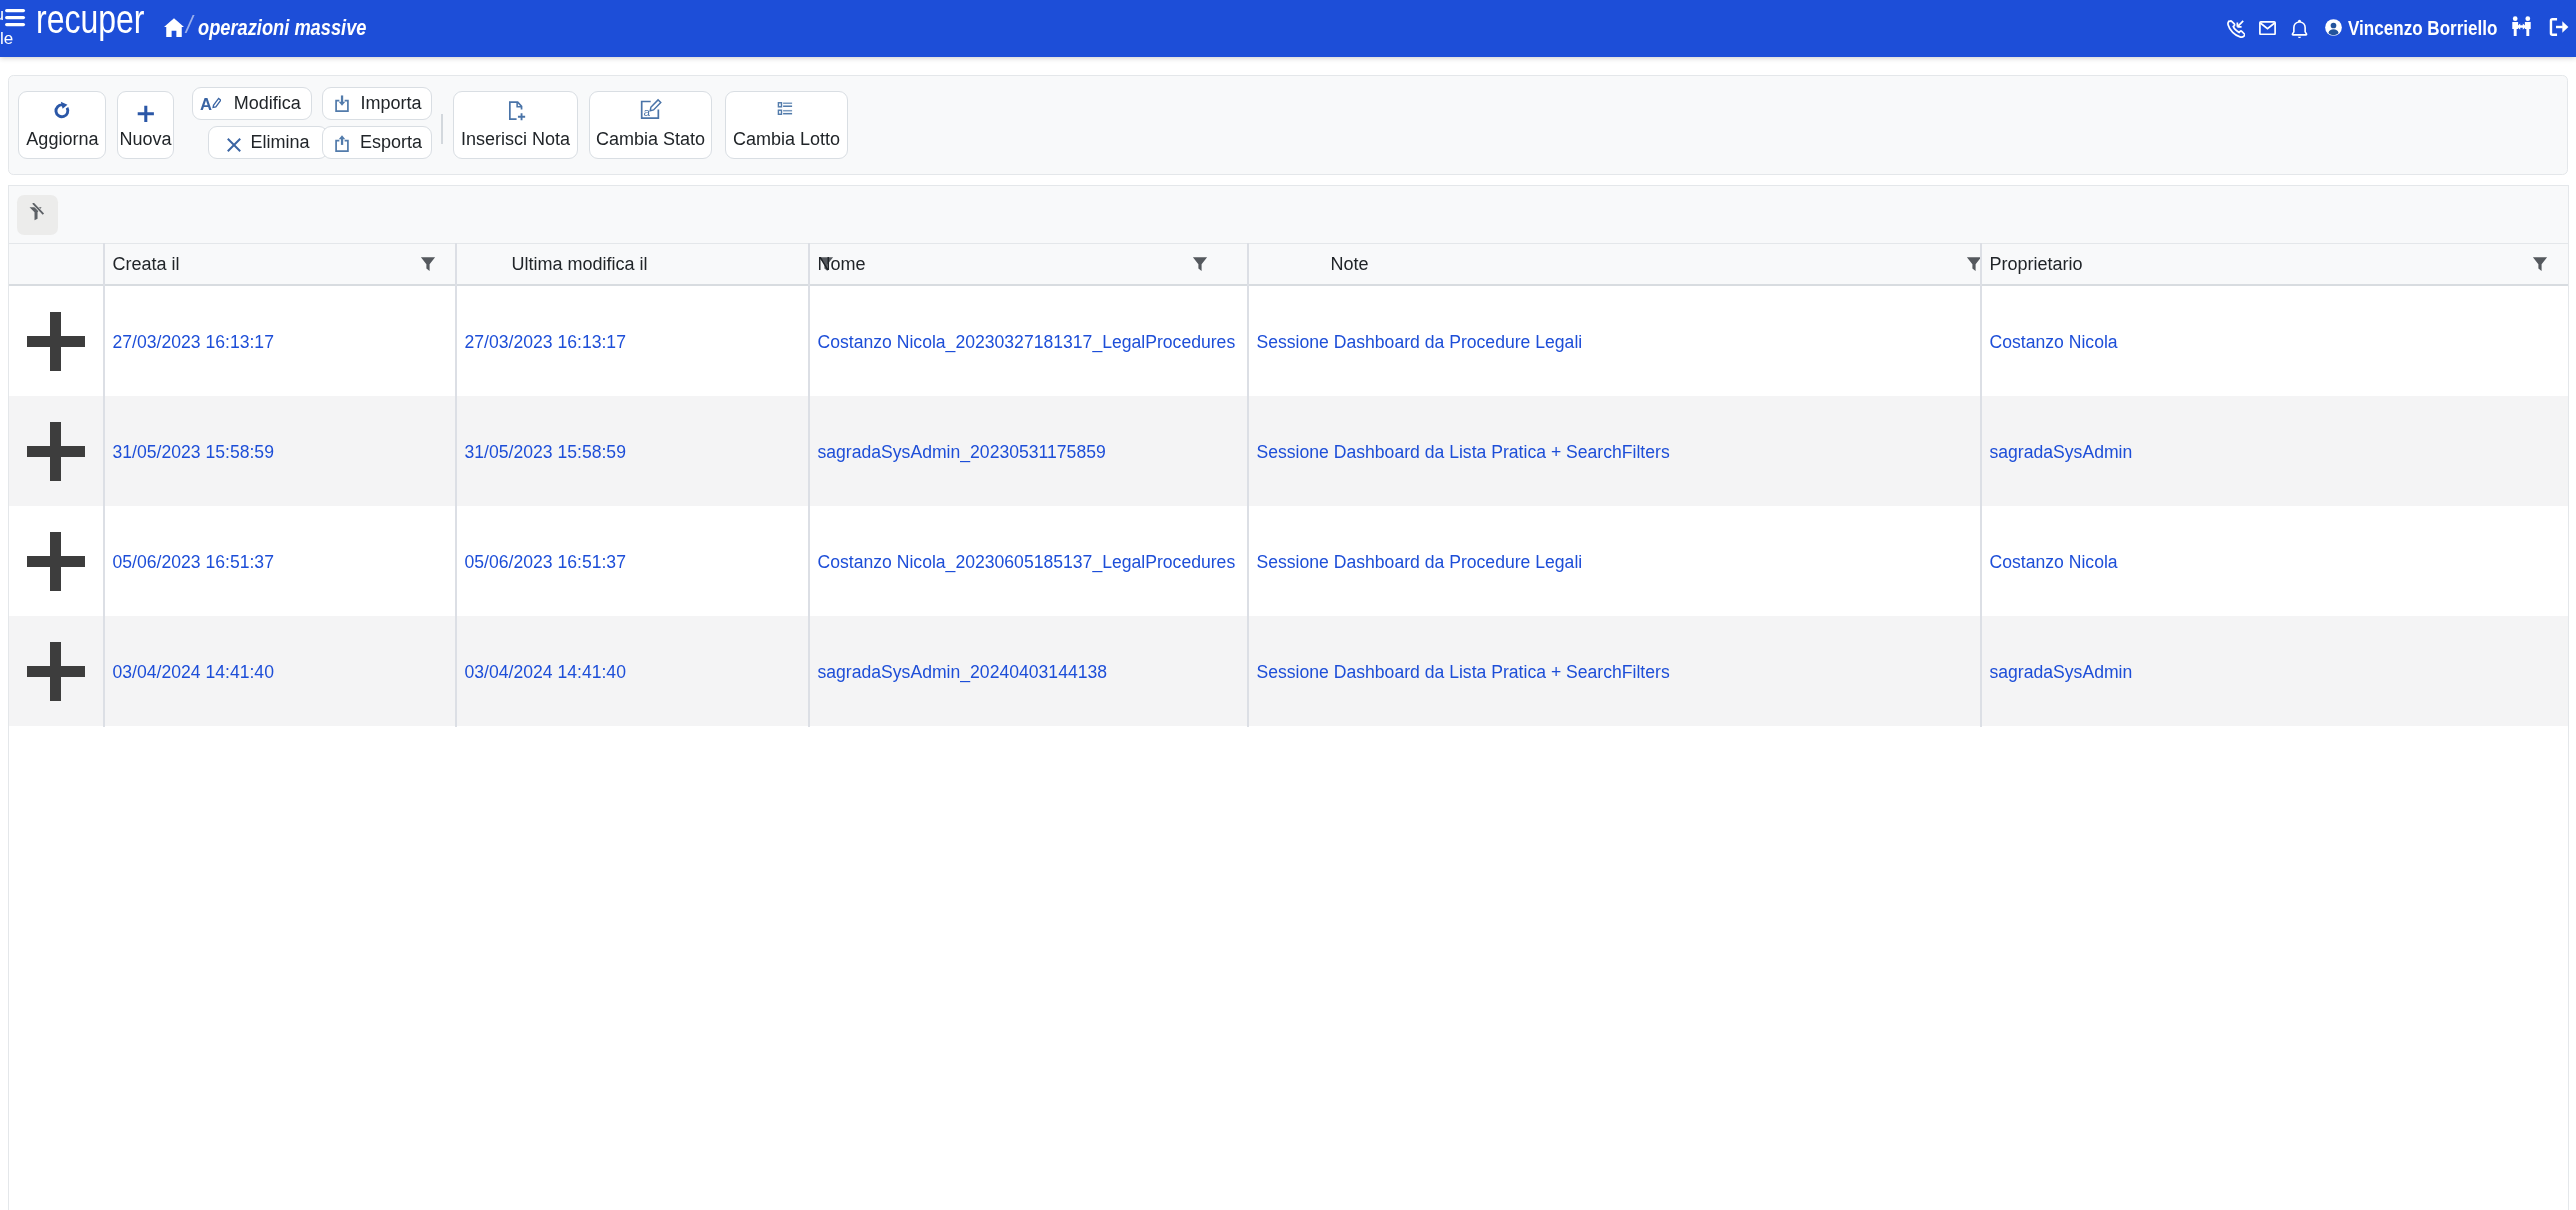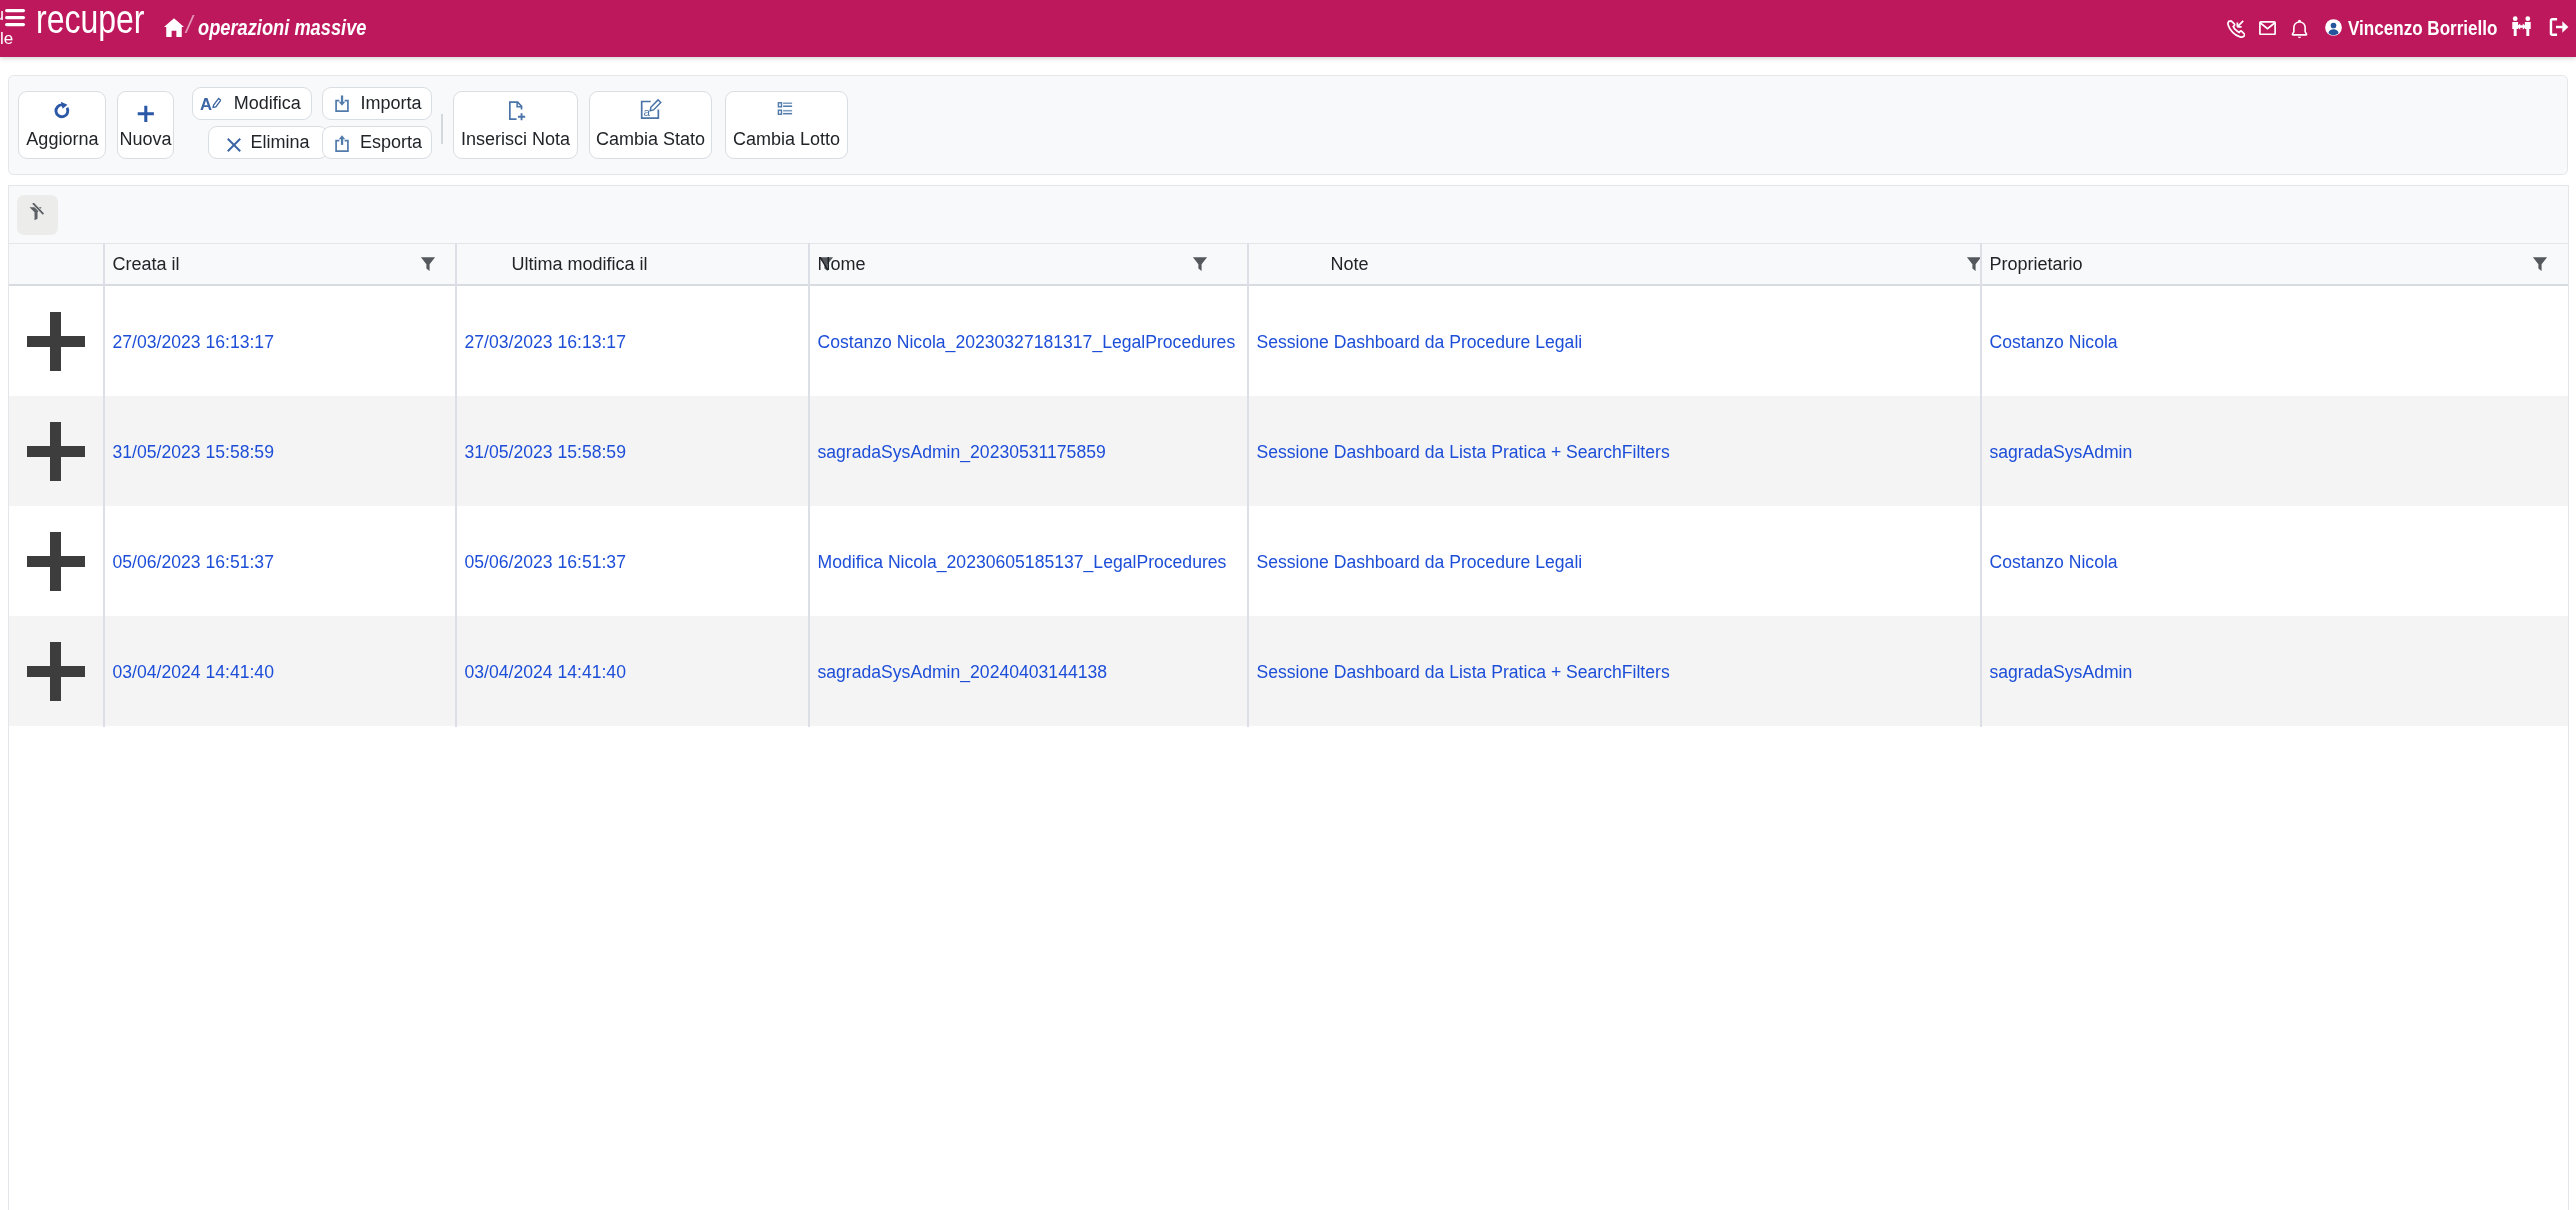--- a/index.html
+++ b/index.html
@@ -2,21 +2,21 @@
 <html style="font-size:14.4px"><head>
 <meta charset="utf-8">
 <style>
   * { margin:0; padding:0; box-sizing:border-box; }
   html,body { width:2576px; height:1211px; background:#fff; overflow:hidden;
     font-family:"Liberation Sans", sans-serif; }
   .abs { position:absolute; }
 
   
   .topbar { position:absolute; left:0; top:0; width:2576px; height:57px;
-    background:#be185d; box-shadow:0 1.8px 5.4px rgba(0,0,0,.20); z-index:5; }
+    background:#1d4ed8; box-shadow:0 1.8px 5.4px rgba(0,0,0,.20); z-index:5; }
   .frag { position:absolute; color:#fff; font-size:17px; }
   .logo { position:absolute; left:36px; top:-3.6px; color:#fff; font-size:41px;
     letter-spacing:0px; transform:scaleX(.78); transform-origin:left top; }
   .bc-sep { position:absolute; left:186px; top:11.7px; color:rgba(255,255,255,.55);
     font-size:23.4px; font-style:italic; }
   .bc { position:absolute; left:198px; top:15.3px; color:#fff; font-size:22px;
     font-weight:bold; font-style:italic; transform:scaleX(.83); transform-origin:left top; }
   .uname { position:absolute; left:2348px; top:16.7px; color:#fff; font-size:19.4px;
     font-weight:bold; transform:scaleX(.88); transform-origin:left top; }
 
@@ -264,21 +264,21 @@
     </div>
     <div class="row odd">
       <div class="plus" style="left:17.5px; top:26px;"></div>
       <div class="cell" style="left:94px; width:352px;">
           <span>05/06/2023 16:51:37</span>
         </div>
       <div class="cell" style="left:446px; width:353px;">
           <span>05/06/2023 16:51:37</span>
         </div>
       <div class="cell" style="left:799px; width:439px;">
-          <span>Modifica Nicola_20230605185137_LegalProcedures</span>
+          <span>Costanzo Nicola_20230605185137_LegalProcedures</span>
         </div>
       <div class="cell" style="left:1238px; width:733px;">
           <span>Sessione Dashboard da Procedure Legali</span>
         </div>
       <div class="cell" style="left:1971px; width:586px;">
           <span>Costanzo Nicola</span>
         </div>
     </div>
     <div class="row even">
       <div class="plus" style="left:17.5px; top:26px;"></div>

